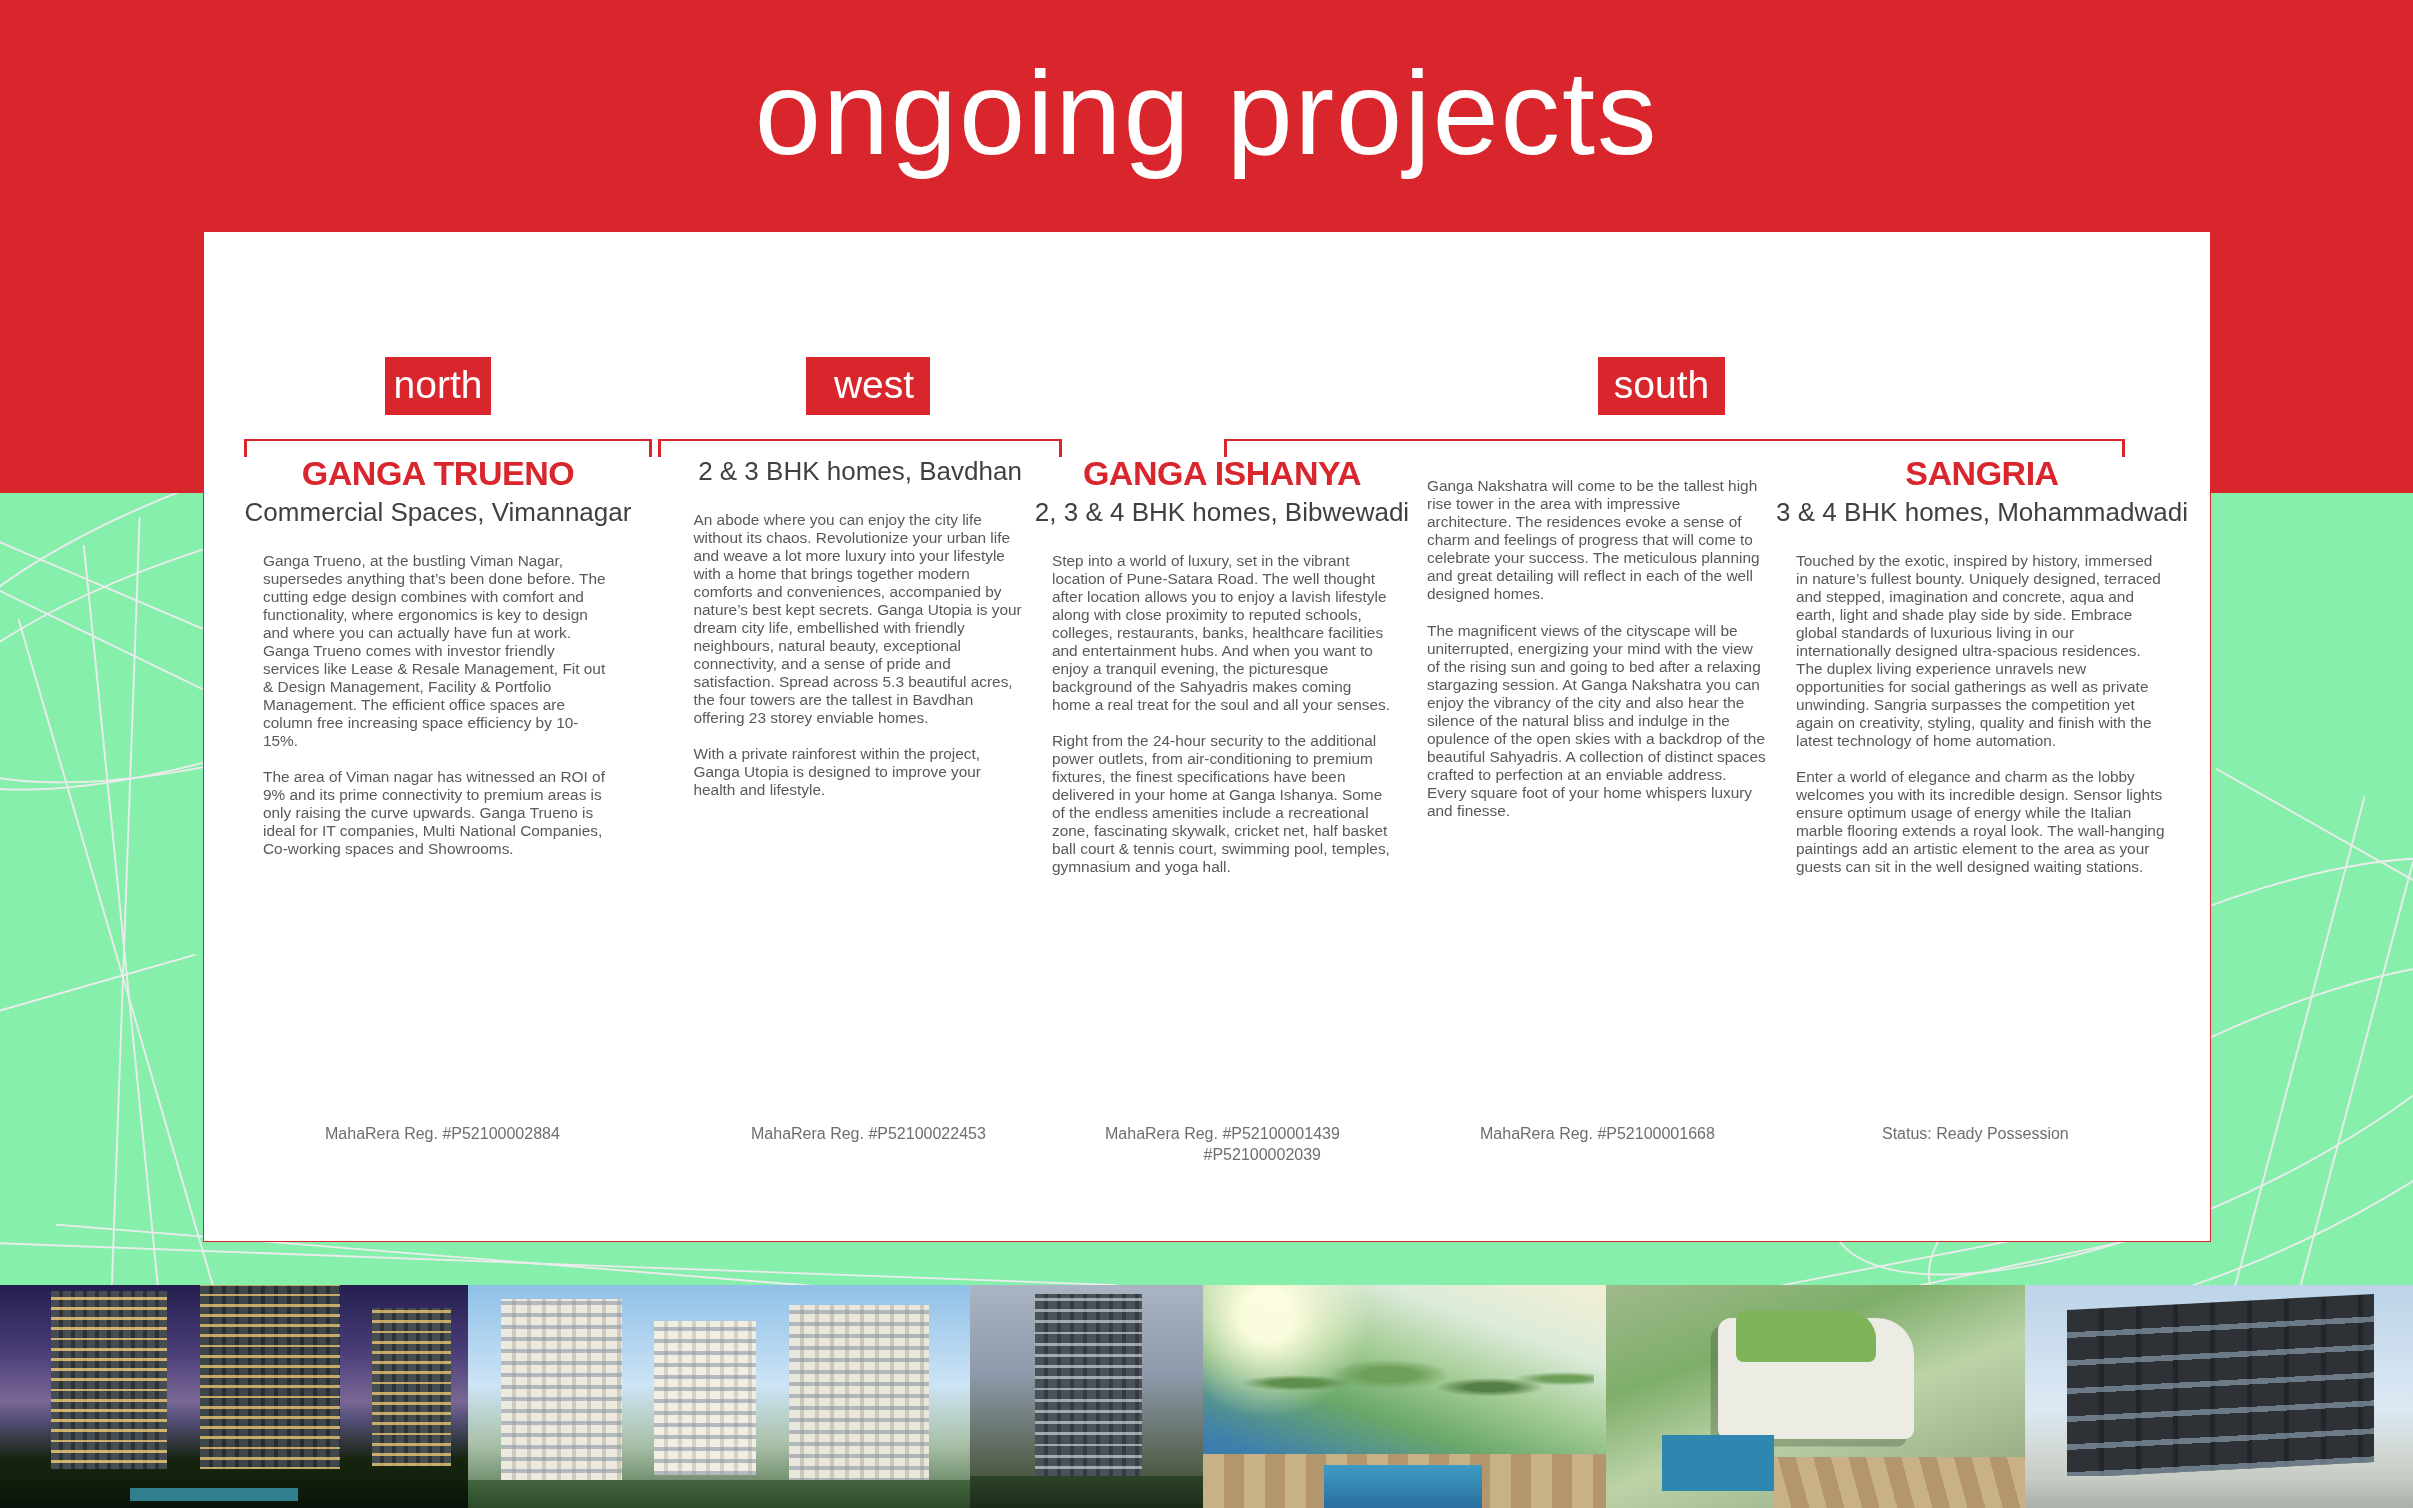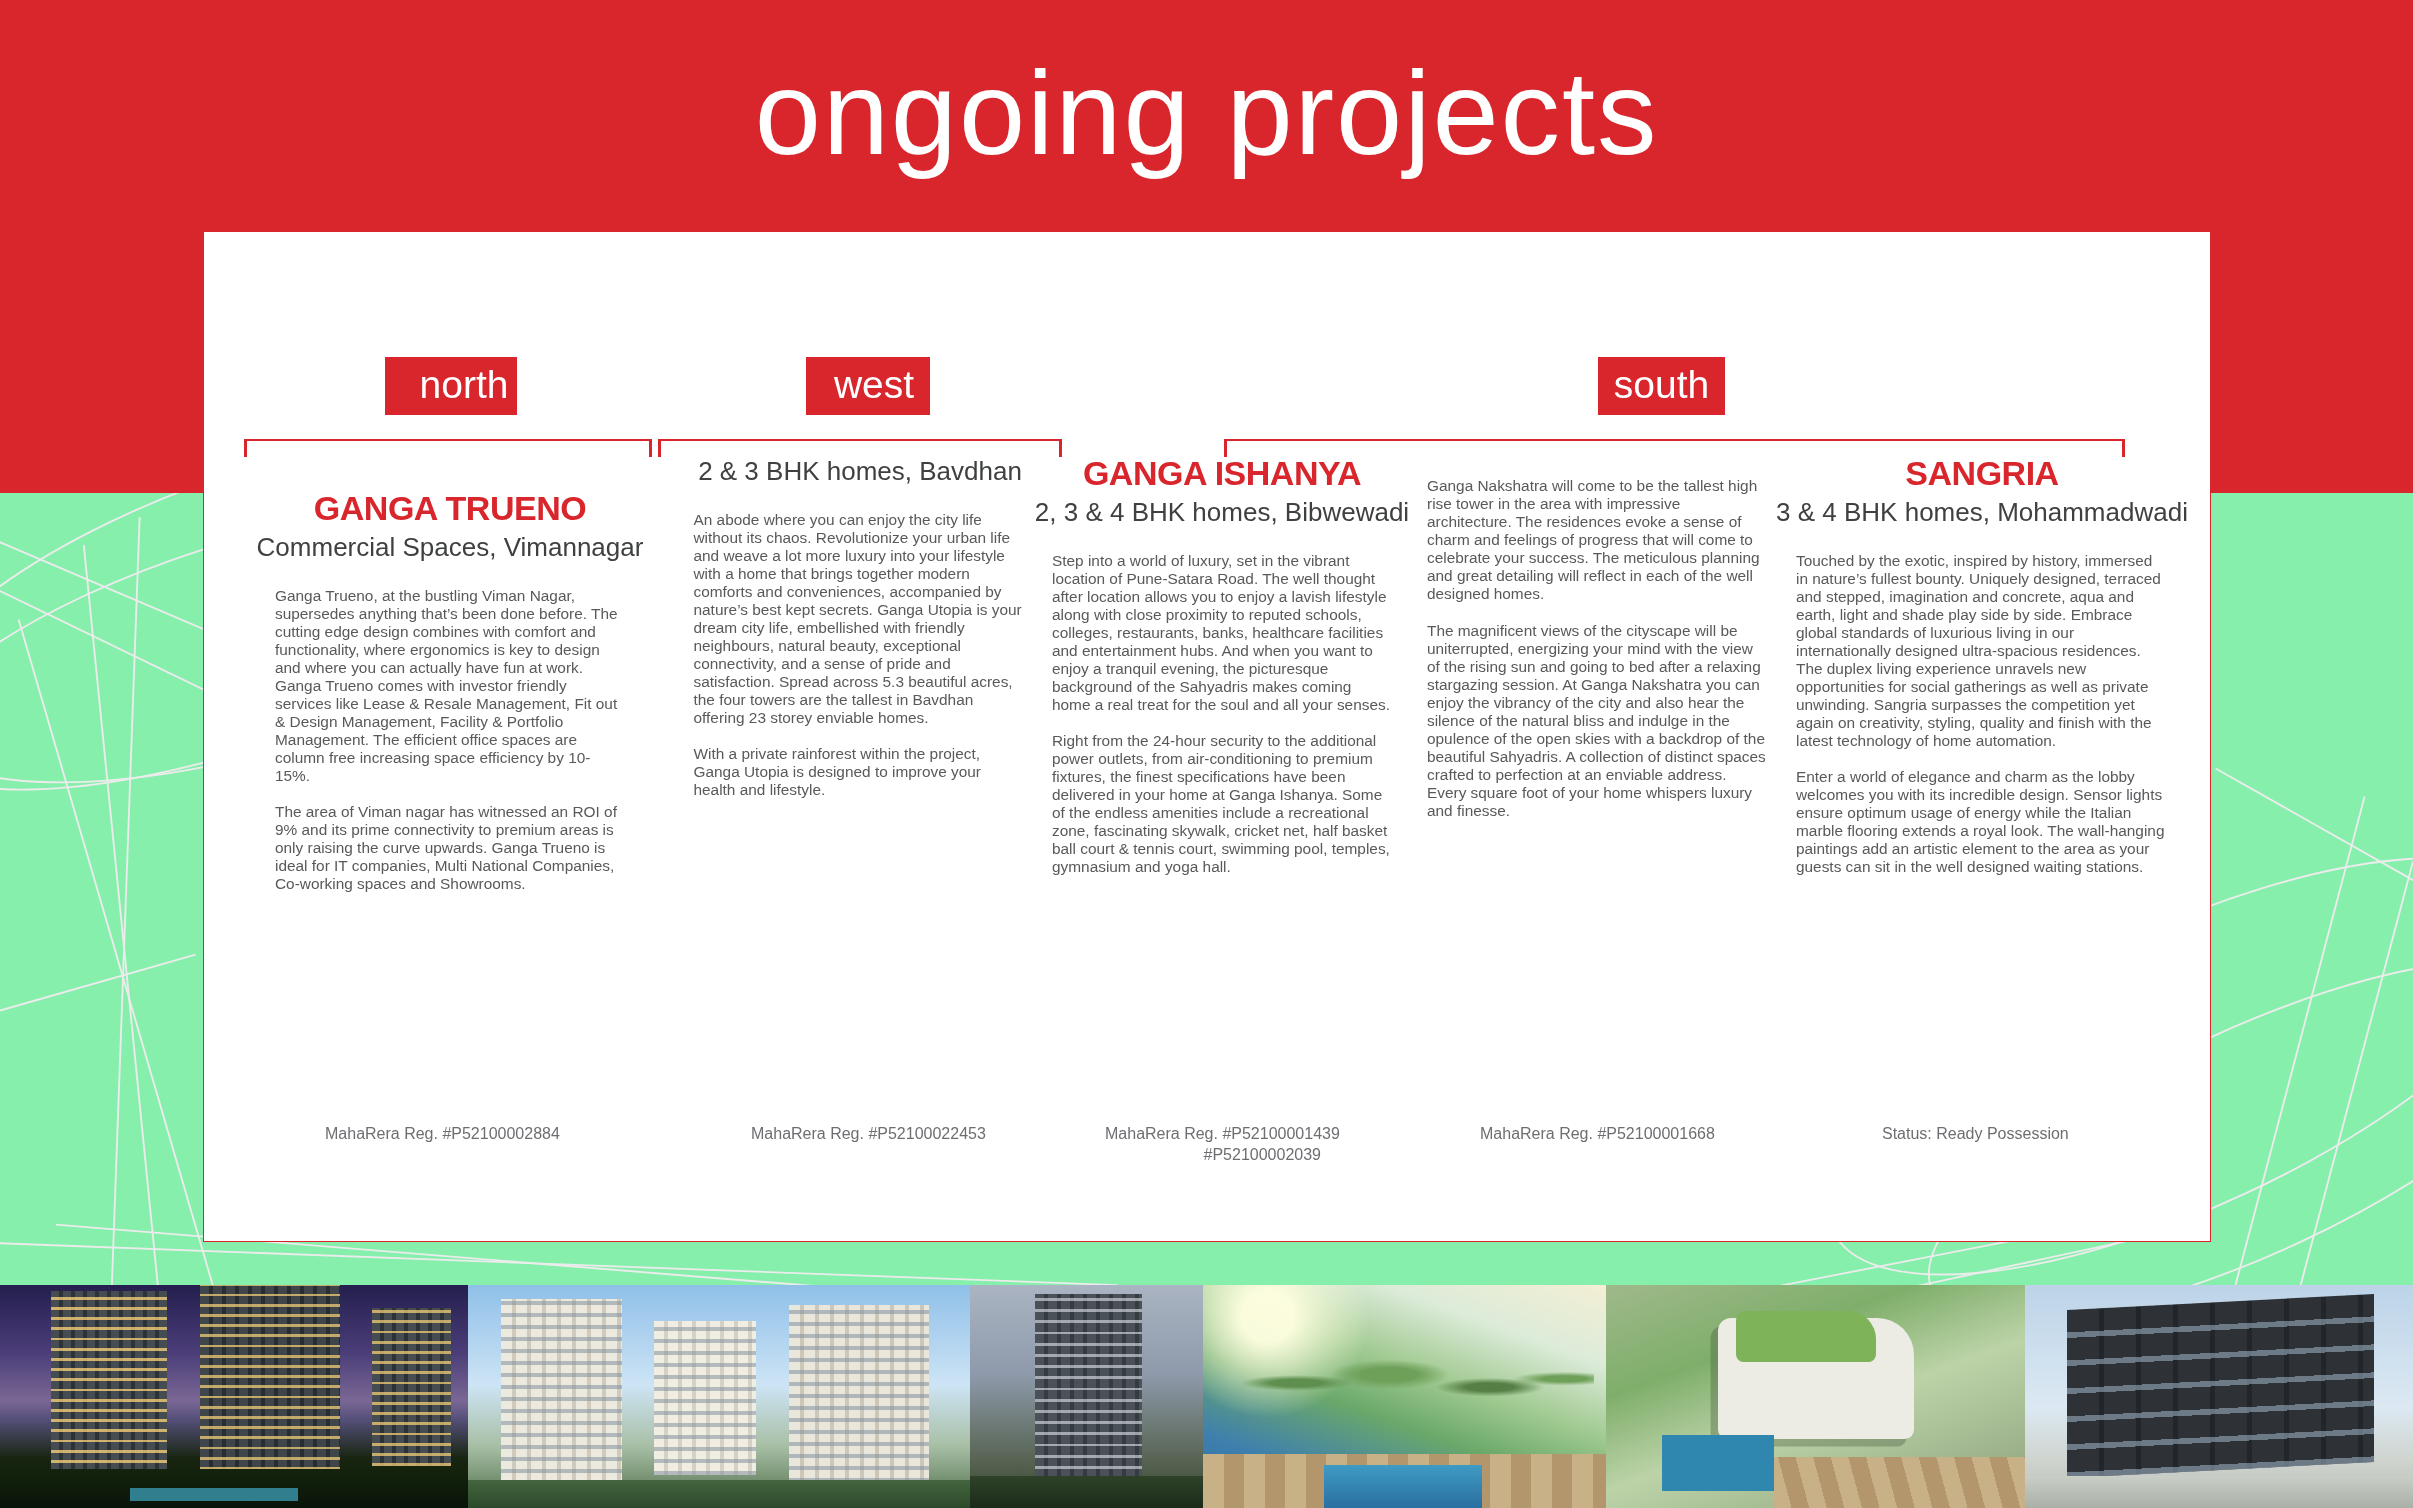--- a/index.html
+++ b/index.html
@@ -77,38 +77,38 @@
     <line x1="1900" y1="858" x2="2250" y2="790"></line>
     <line x1="2050" y1="858" x2="2320" y2="800"></line>
   </svg>
 
   <div class="header-band">
     <div class="page-title">ongoing projects</div>
   </div>
 
   <div class="card"></div>
 
-  <div class="region-box" style="left:385px;top:357px;width:106px;padding-left:26px;">north</div>
+  <div class="region-box" style="left:385px;top:357px;width:106px;">north</div>
   <div class="region-box" style="left:806px;top:357px;width:112px;padding-left:12px;">west</div>
   <div class="region-box" style="left:1598px;top:357px;width:127px;">south</div>
 
   <div class="bracket" style="left:244px;top:439px;width:408px;">
     <span class="tick l"></span>
     <span class="tick r"></span>
   </div>
   <div class="bracket" style="left:658px;top:439px;width:404px;">
     <span class="tick l"></span>
     <span class="tick r"></span>
   </div>
   <div class="bracket" style="left:1224px;top:439px;width:901px;">
     <span class="tick l"></span>
     <span class="tick r"></span>
   </div>
 
-  <div class="col" style="left:208px;margin-top:35px;">
+  <div class="col" style="left:196px;">
     <h2>GANGA TRUENO</h2>
     <div class="subtitle">Commercial Spaces, Vimannagar</div>
     <div class="body" style="width:350px;">
       <p>Ganga Trueno, at the bustling Viman Nagar, supersedes anything that’s been done before. The cutting edge design combines with comfort and functionality, where ergonomics is key to design and where you can actually have fun at work. Ganga Trueno comes with investor friendly services like Lease &amp; Resale Management, Fit out &amp; Design Management, Facility &amp; Portfolio Management. The efficient office spaces are column free increasing space efficiency by 10-15%.</p>
       <p>The area of Viman nagar has witnessed an ROI of 9%  and its prime connectivity to premium areas is only raising the curve upwards. Ganga Trueno is ideal for IT companies, Multi National Companies, Co-working spaces and Showrooms.</p>
     </div>
   </div>
 
   <div class="col" style="left:618px;">
     <div class="subtitle">2 &amp; 3 BHK homes, Bavdhan</div>

